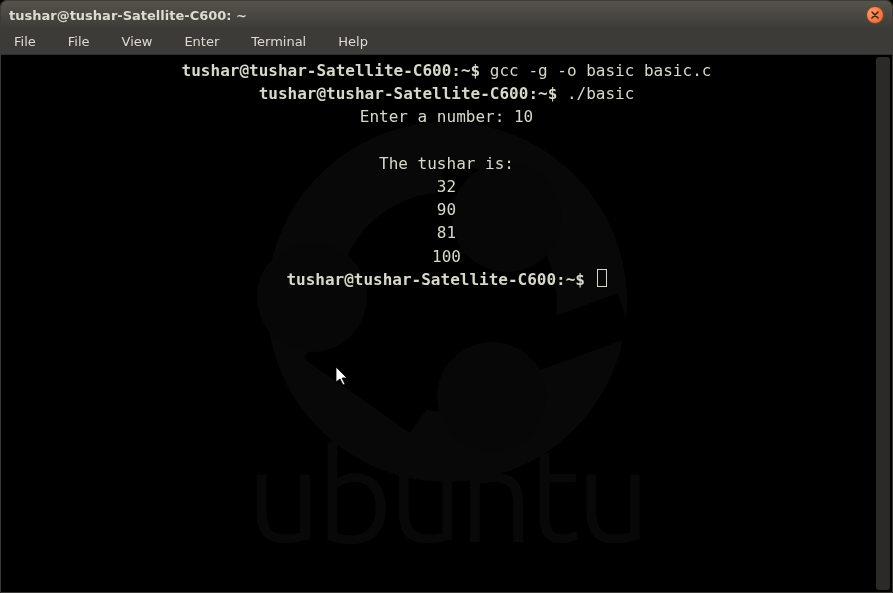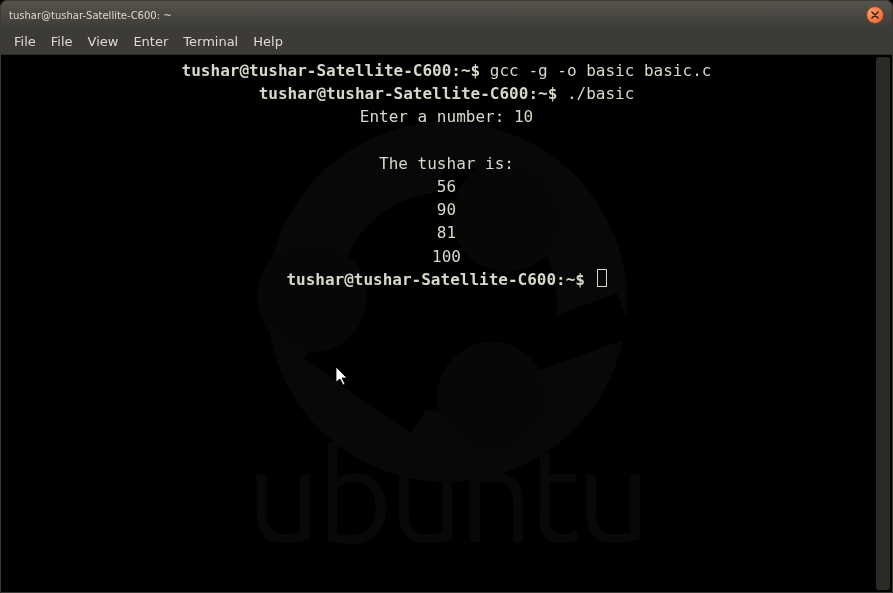--- a/index.html
+++ b/index.html
@@ -24,22 +24,22 @@
       height: 28px;
       background: linear-gradient(to bottom, #56534c 0%, #3c3b37 100%);
       border-radius: 5px 5px 0 0;
       display: flex;
       align-items: center;
       padding: 0 8px;
       position: relative;
     }
     .window-title {
       color: #dfdbd2;
-      font-size: 10px;
-      font-weight: normal;
+      font-size: 13px;
+      font-weight: bold;
       flex: 1;
     }
     .window-controls {
       display: flex;
       gap: 6px;
       align-items: center;
     }
     .win-btn {
       width: 18px;
       height: 18px;
@@ -54,21 +54,21 @@
       background: radial-gradient(circle at 30% 30%, #f89e6c, #e7622f);
       border: 1px solid #8b3e18;
     }
     .win-close svg { width: 8px; height: 8px; }
     .menubar {
       height: 26px;
       background: #3c3b37;
       display: flex;
       align-items: center;
       padding: 0 6px;
-      gap: 1px;
+      gap: 18px;
       border-bottom: 1px solid #2c2b27;
     }
     .menu-item {
       color: #dfdbd2;
       font-size: 13px;
       padding: 2px 7px;
       cursor: pointer;
     }
     .terminal-body {
       position: absolute;
@@ -197,21 +197,21 @@
       </div>
       <div class="ubuntu-text">ubuntu</div>
     </div>
 
     <div class="terminal-content" id="term-content">
         <div class="term-line"><span class="prompt">tushar@tushar-Satellite-C600:~$ </span><span class="cmd">gcc -g -o basic basic.c</span></div>
         <div class="term-line"><span class="prompt">tushar@tushar-Satellite-C600:~$ </span><span class="cmd">./basic</span></div>
         <div class="term-line">Enter a number: 10</div>
         <div class="term-line">&nbsp;</div>
         <div class="term-line">The tushar is:</div>
-        <div class="term-line">56</div>
+        <div class="term-line">32</div>
         <div class="term-line">90</div>
         <div class="term-line">81</div>
         <div class="term-line">100</div>
         <div class="term-line"><span class="prompt">tushar@tushar-Satellite-C600:~$ </span><span class="cmd"></span><span class="cursor-block"></span></div>
       </div>
   </div>
 
   <div class="scrollbar-track"></div>
 
   <svg class="mouse-cursor" width="14" height="20" viewBox="0 0 14 20">

